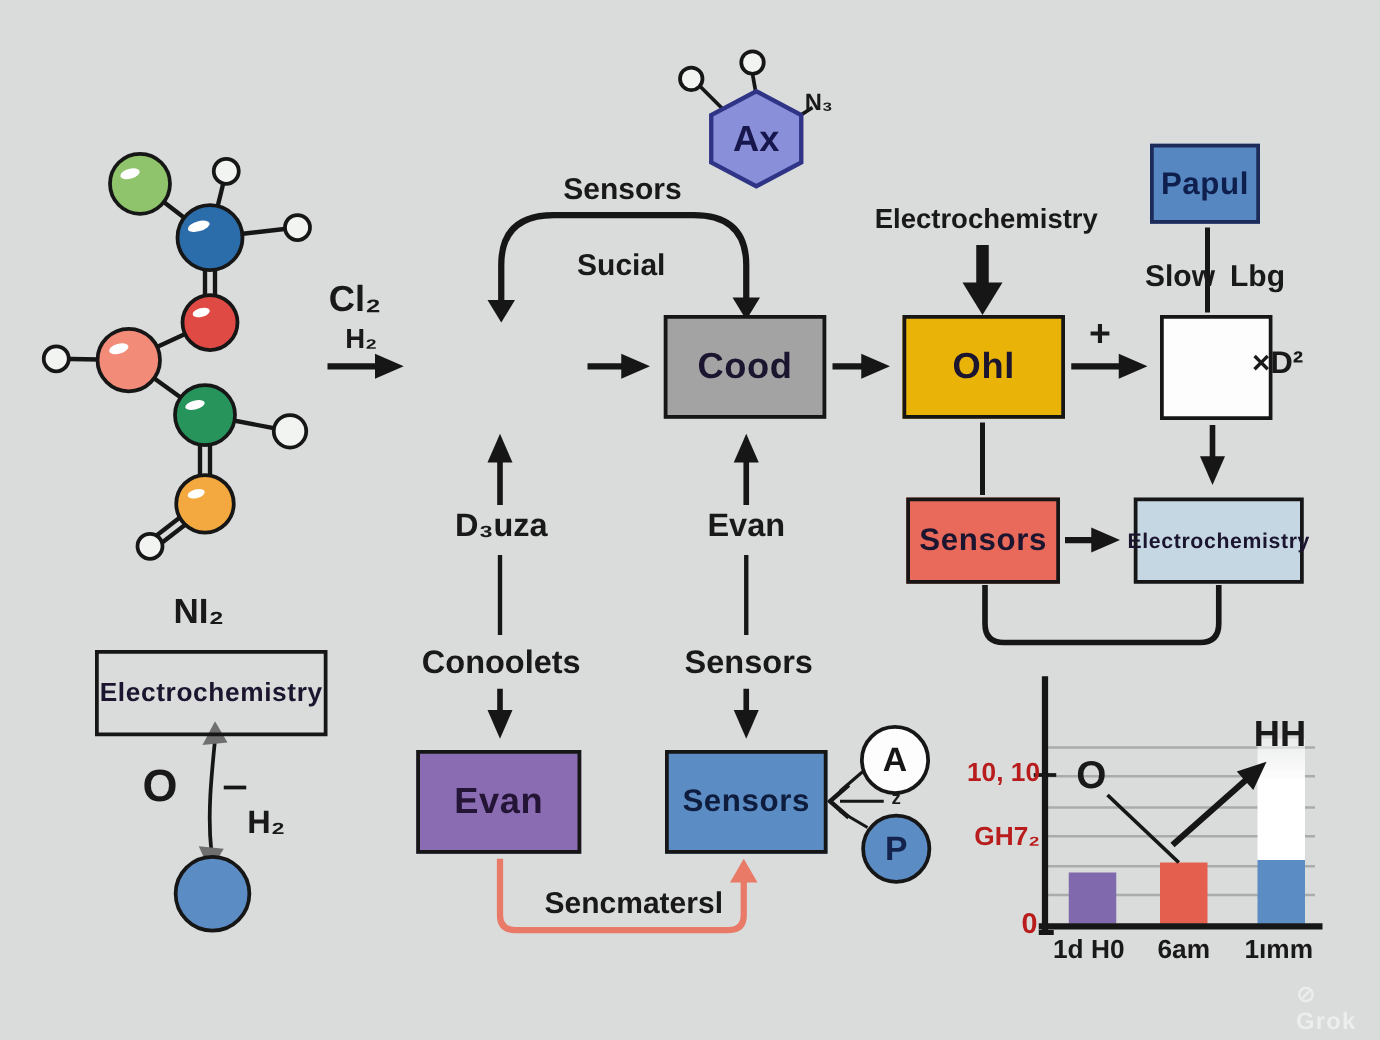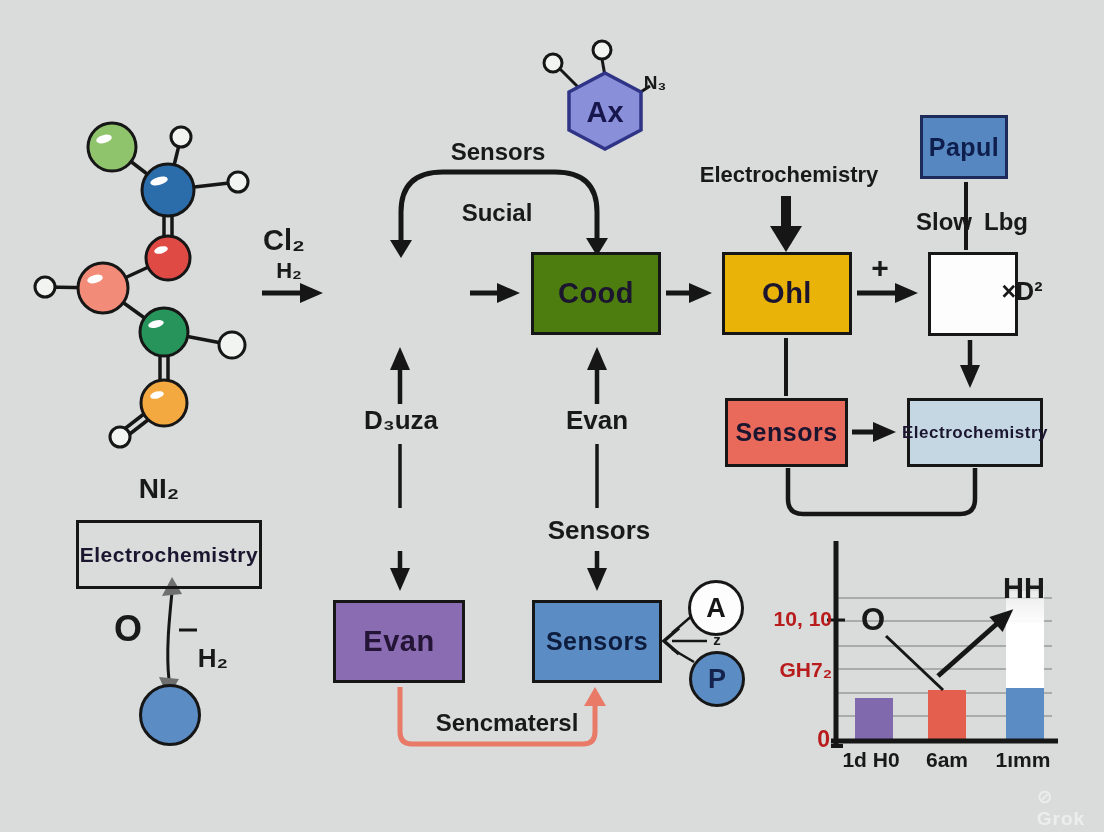--- a/index.html
+++ b/index.html
@@ -134,21 +134,21 @@
     </g>
 
     <circle cx="963" cy="293" r="23" fill="none" stroke="#161616" stroke-width="3.5"></circle>
   </svg>
 
   <div class="box" style="left:76px;top:520px;width:180px;height:63px;background:transparent;font-size:21px;">
     <span>Electrochemistry</span>
   </div>
 
 
-  <div class="box" style="left:531px;top:252px;width:124px;height:77px;background:#4d7c0f;font-size:29px;">
+  <div class="box" style="left:531px;top:252px;width:124px;height:77px;background:#a3a3a3;font-size:29px;">
     <span>Cood</span>
   </div>
 
   <div class="box" style="left:722px;top:252px;width:124px;height:77px;background:#eab308;font-size:29px;align-items:center;">
     <span>Ohl</span>
   </div>
 
   <div class="box" style="left:928px;top:252px;width:84px;height:78px;background:#fdfdfd;"></div>
 
   <div class="box" style="left:920px;top:115px;width:82px;height:58px;background:#5787c1;font-size:25px;border-color:#1d2b5a;color:#0f1f4d;">
@@ -219,20 +219,21 @@
   <div class="lbl" style="left:498px;top:152px;font-size:24px;">Sensors</div>
   <div class="lbl" style="left:497px;top:213px;font-size:24px;">Sucial</div>
 
   <div class="lbl" style="left:789px;top:175px;font-size:22px;">Electrochemistry</div>
   <div class="lbl" style="left:880px;top:268px;font-size:30px;">+</div>
   <div class="lbl" style="left:944px;top:222px;font-size:24px;">Slow</div>
   <div class="lbl" style="left:1006px;top:222px;font-size:24px;">Lbg</div>
   <div class="lbl" style="left:1022px;top:291px;font-size:25px;">×D²</div>
 
   <div class="lbl" style="left:401px;top:420px;font-size:26px;">D₃uza</div>
+  <div class="lbl" style="left:401px;top:530px;font-size:26px;">Conoolets</div>
   <div class="lbl" style="left:597px;top:420px;font-size:26px;">Evan</div>
   <div class="lbl" style="left:599px;top:530px;font-size:26px;">Sensors</div>
   <div class="lbl" style="left:507px;top:723px;font-size:24px;">Sencmatersl</div>
   <div class="lbl" style="left:717px;top:639px;font-size:15px;font-weight:700;">z</div>
 
   <div class="lbl" style="left:1024px;top:588px;font-size:29px;font-weight:700;">HH</div>
   <div class="lbl" style="left:873px;top:620px;font-size:31px;font-weight:700;">O</div>
   <div class="lbl-r" style="left:832px;top:619px;font-size:21px;">10, 10</div>
   <div class="lbl-r" style="left:832px;top:670px;font-size:21px;">GH7₂</div>
   <div class="lbl-r" style="left:830px;top:739px;font-size:23px;">0</div>

